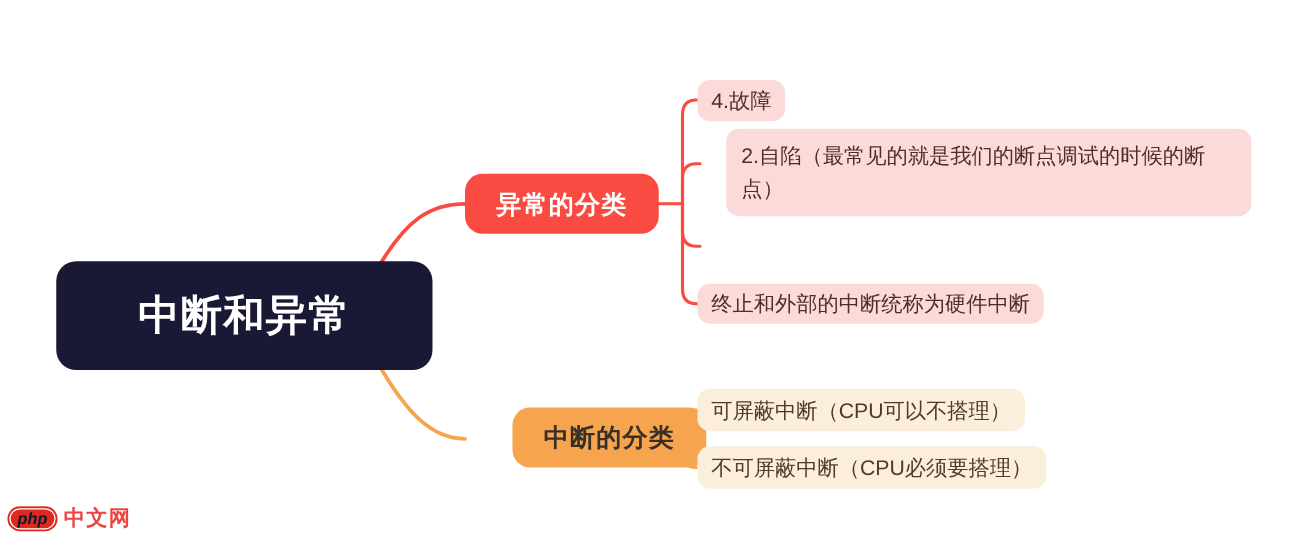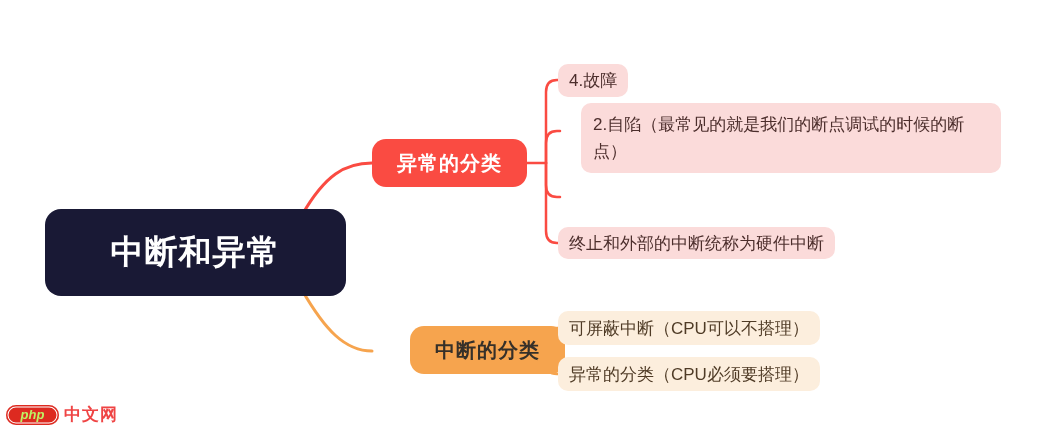--- a/index.html
+++ b/index.html
@@ -36,22 +36,22 @@
   .leaf-f1 { left: 558px; top: 64px;  height: 33px; }
   .leaf-f2 { left: 558px; top: 103px; width: 420px; height: 70px; white-space: normal; padding: 8px 12px; align-items: flex-start; margin-left: 23px; }
   .leaf-f3 { left: 558px; top: 181px; height: 33px; }
   .leaf-f4 { left: 558px; top: 227px; height: 32px; }
 
   .leaf-i1 { left: 558px; top: 311px; height: 34px; }
   .leaf-i2 { left: 558px; top: 357px; height: 34px; }
 
   .watermark { position: absolute; left: 6px; top: 403px; z-index: 3; display: flex; align-items: center; }
   .logo-badge {
-    width: 53px; height: 20px; background: #dd2a20; border-radius: 10px;
-    color: #bef264; font-size: 13px; font-weight: 700; font-style: italic;
+    width: 40px; height: 20px; background: #dd2a20; border-radius: 10px;
+    color: #0f172a; font-size: 13px; font-weight: 700; font-style: italic;
     display: flex; align-items: center; justify-content: center;
     box-shadow: inset 0 0 0 1.5px #dd2a20, inset 0 0 0 2.5px #ffffff;
   }
   .logo-text { margin-left: 5px; font-size: 17px; font-weight: 700; color: #ef4444; letter-spacing: 1px; }
 </style>
 </head>
 <body>
 
 <div class="canvas">
 
@@ -90,21 +90,21 @@
   </div>
 
   <div class="node branch-node branch-interrupts">
     <span>中断的分类</span>
   </div>
 
   <div class="leaf peach leaf-i1">
     <span>可屏蔽中断（CPU可以不搭理）</span>
   </div>
   <div class="leaf peach leaf-i2">
-    <span>异常的分类（CPU必须要搭理）</span>
+    <span>不可屏蔽中断（CPU必须要搭理）</span>
   </div>
 
   <div class="watermark">
     <span class="logo-badge">php</span>
     <span class="logo-text">中文网</span>
   </div>
 
 </div>
 
 </body></html>

